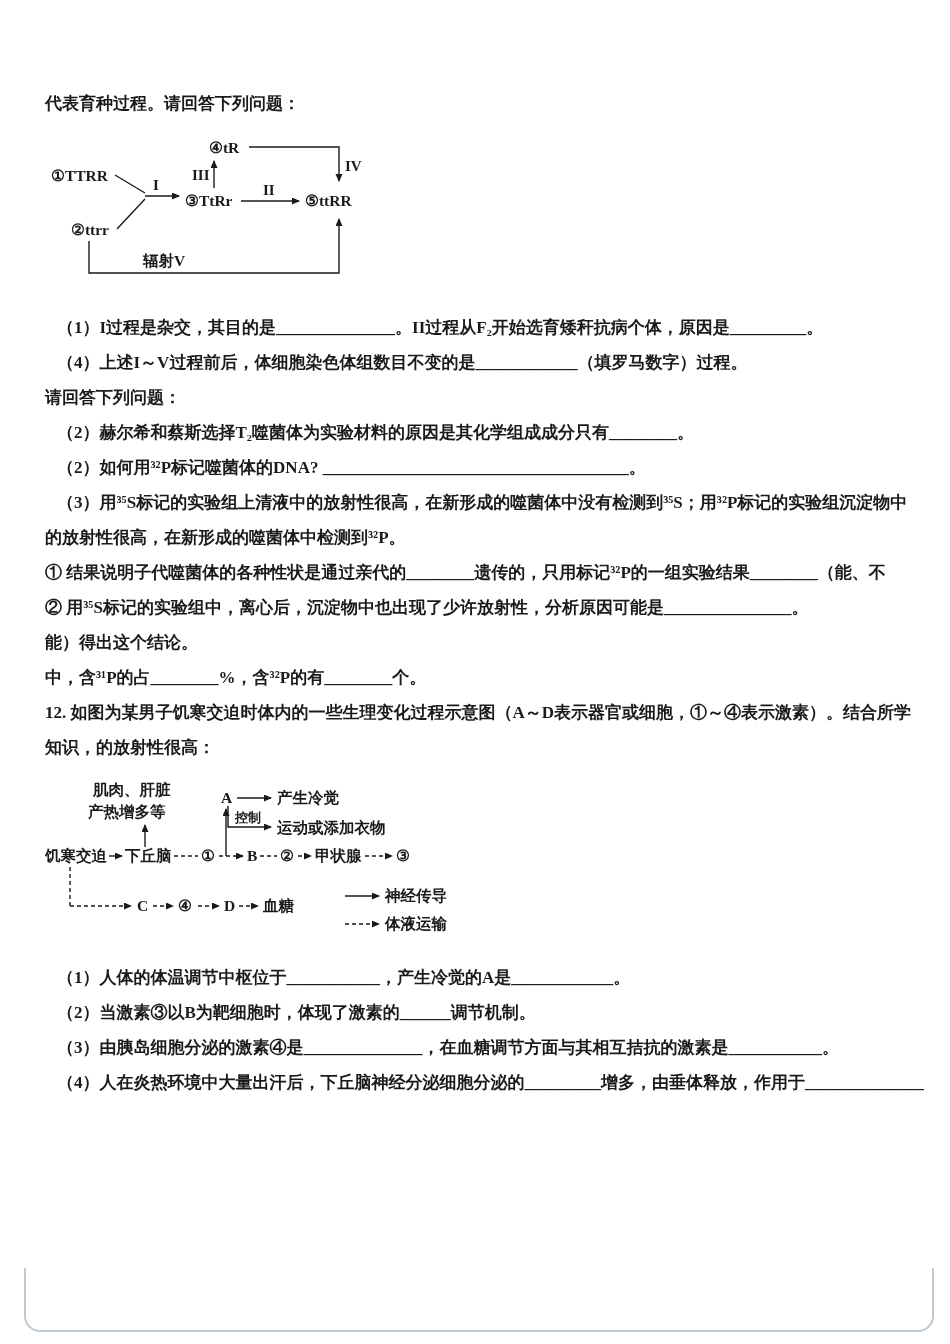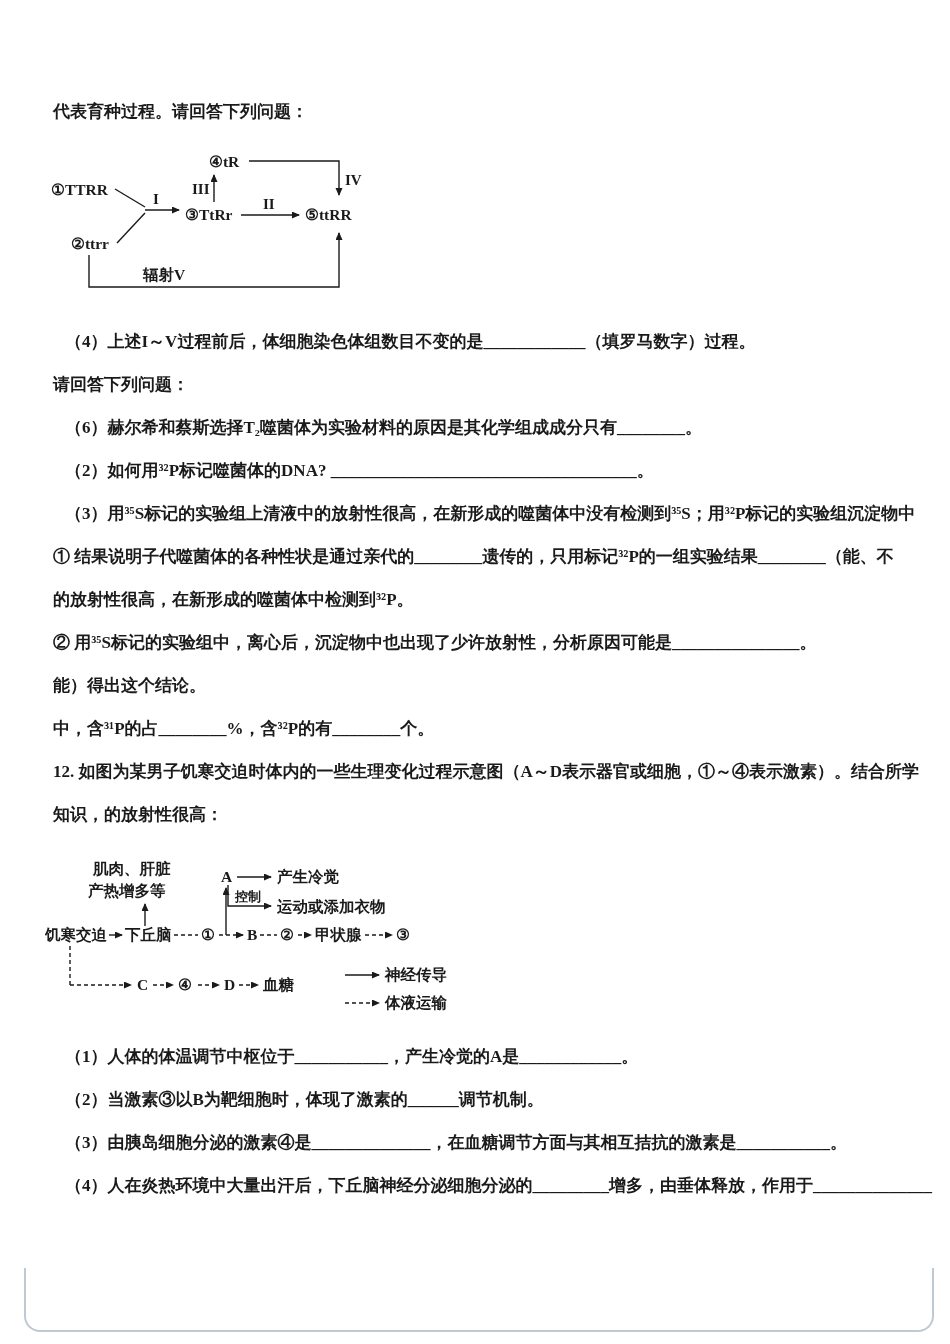--- a/index.html
+++ b/index.html
@@ -10,28 +10,28 @@
     margin: 0;
     padding: 86px 42px 0 45px;
     position: relative;
     overflow: hidden;
     color: #1a1a1a;
     font-family: "Liberation Serif", "DejaVu Serif", serif;
     font-size: 17px;
     font-weight: 600;
   }
   p.line {
-    margin: 8px;
+    margin: 0;
     line-height: 35px;
     white-space: nowrap;
   }
   p.indent { padding-left: 12px; }
   figure { margin: 0; }
-  .diagram-1 { margin: 20px 0 18px 4px; }
-  .diagram-2 { margin: 20px 0 14px 0; }
+  .diagram-1 { margin: 14px 0 18px 4px; }
+  .diagram-2 { margin: 8px 0 14px 0; }
   svg text {
     font-family: "Liberation Serif", "DejaVu Serif", serif;
     font-size: 15.5px;
     font-weight: 600;
     fill: #1a1a1a;
   }
   svg text.lbl { font-size: 15px; }
   svg text.sm { font-size: 13px; }
   svg text.bold { font-weight: 700; }
   .ln { stroke: #1a1a1a; stroke-width: 1.4; fill: none; }
@@ -77,28 +77,29 @@
       <text x="136" y="71">③TtRr</text>
       <text x="256" y="71">⑤ttRR</text>
       <text x="104" y="55" class="lbl">I</text>
       <text x="143" y="45" class="lbl">III</text>
       <text x="214" y="60" class="lbl">II</text>
       <text x="296" y="36" class="lbl">IV</text>
       <text x="94" y="131" class="bold">辐射V</text>
     </svg>
   </figure>
 
+  <p class="line indent">（1）I过程是杂交，其目的是______________。II过程从F₂开始选育矮秆抗病个体，原因是_________。</p>
   <p class="line indent">（4）上述I～V过程前后，体细胞染色体组数目不变的是____________（填罗马数字）过程。</p>
 
   <p class="line">请回答下列问题：</p>
-  <p class="line indent">（6）赫尔希和蔡斯选择T₂噬菌体为实验材料的原因是其化学组成成分只有________。</p>
+  <p class="line indent">（2）赫尔希和蔡斯选择T₂噬菌体为实验材料的原因是其化学组成成分只有________。</p>
   <p class="line indent">（2）如何用³²P标记噬菌体的DNA?  ____________________________________。</p>
   <p class="line indent">（3）用³⁵S标记的实验组上清液中的放射性很高，在新形成的噬菌体中没有检测到³⁵S；用³²P标记的实验组沉淀物中</p>
+  <p class="line">的放射性很高，在新形成的噬菌体中检测到³²P。</p>
   <p class="line">① 结果说明子代噬菌体的各种性状是通过亲代的________遗传的，只用标记³²P的一组实验结果________（能、不</p>
-  <p class="line">的放射性很高，在新形成的噬菌体中检测到³²P。</p>
   <p class="line">② 用³⁵S标记的实验组中，离心后，沉淀物中也出现了少许放射性，分析原因可能是_______________。</p>
   <p class="line">能）得出这个结论。</p>
   <p class="line">中，含³¹P的占________%，含³²P的有________个。</p>
 
   <p class="line">12. 如图为某男子饥寒交迫时体内的一些生理变化过程示意图（A～D表示器官或细胞，①～④表示激素）。结合所学</p>
   <p class="line">知识，的放射性很高：</p>
 
   <figure class="diagram-2">
     <svg width="440" height="168" viewBox="0 0 440 168">
       <defs>

